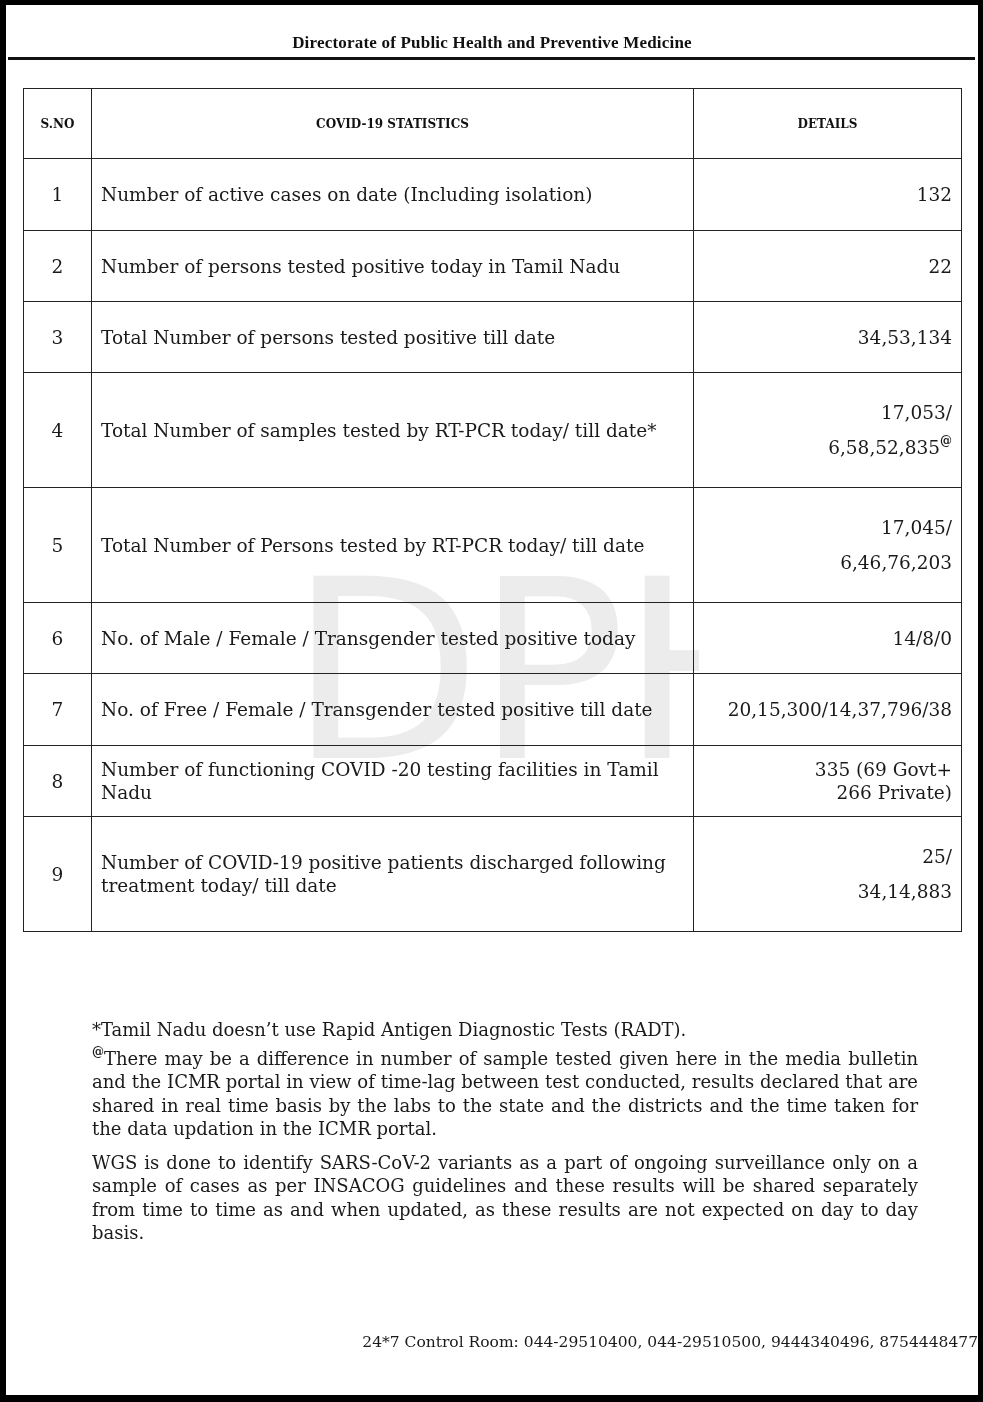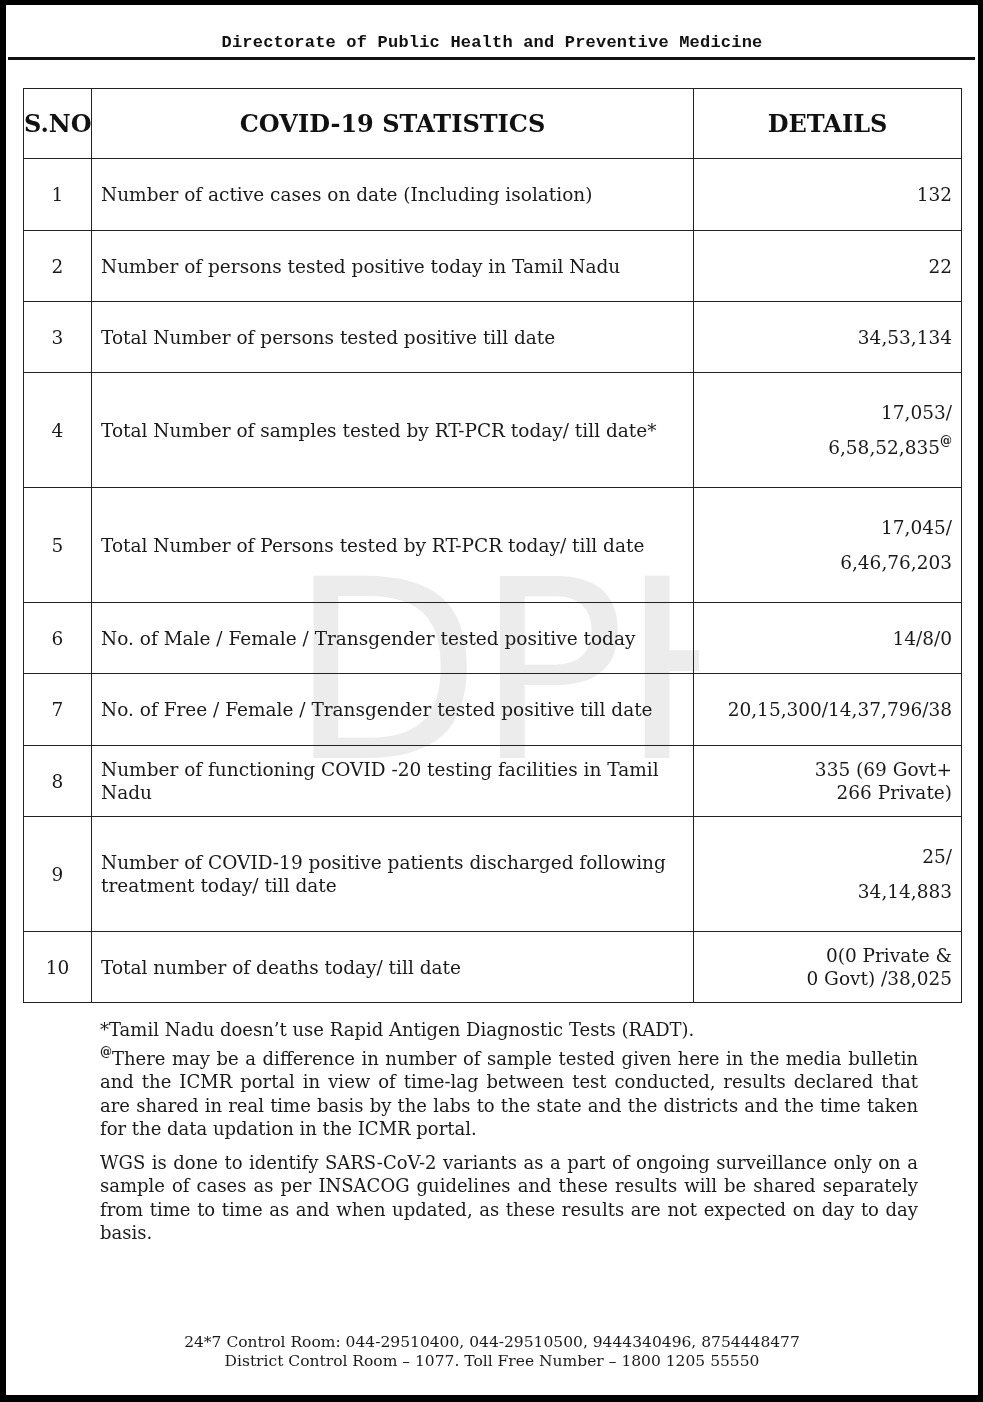--- a/index.html
+++ b/index.html
@@ -8,58 +8,58 @@
     background: #000;
     font-family: "DejaVu Serif", "Liberation Serif", serif;
     color: #1a1a1a;
   }
   .page {
     position: absolute; left: 6px; top: 5px; width: 972px; height: 1390px;
     background: #fff;
   }
   .header-title {
     position: absolute; left: 0; top: 28px; width: 972px; text-align: center;
-    font-family: Liberation Mono, monospace; font-weight: bold; font-size: 17px;
+    font-family: Liberation Serif, serif; font-weight: bold; font-size: 17px;
     letter-spacing: 0.2px; color: #111;
   }
   .header-rule {
     position: absolute; left: 2px; top: 52px; width: 967px; height: 3px; background: #111;
   }
   .watermark {
     position: absolute; left: 283px; top: 562px; width: 410px; height: 210px;
     font-family: "DejaVu Sans", sans-serif; font-size: 250px; line-height: 210px;
     color: #ececec; letter-spacing: -6px; white-space: nowrap; overflow: hidden;
     pointer-events: none;
   }
   table.stats {
     position: absolute; left: 17px; top: 83px;
     border-collapse: collapse; table-layout: fixed; width: 938px;
     font-size: 18.5px; background: transparent;
   }
   table.stats td, table.stats th {
     border: 1.5px solid #222; padding: 0;
     vertical-align: middle;
   }
-  th { font-weight: bold; font-size: 24px; color: #111; }
+  th { font-weight: bold; font-size: 12px; color: #111; }
   col.c1 { width: 68px; }
   col.c2 { width: 602px; }
   col.c3 { width: 268px; }
   .sno { text-align: center; }
   .stat { padding-left: 9px !important; padding-right: 6px !important; line-height: 23px; margin-top: 30px; }
   .val { text-align: right; padding-right: 9px !important; line-height: 23px; }
   .val .line { display: block; }
   .val .gap { display: block; height: 12px; }
   sup.at { font-size: 12px; font-weight: bold; vertical-align: 9px; line-height: 0; }
   .notes {
     position: absolute; left: 86px; top: 1013px; width: 826px; font-size: 18px; line-height: 23.5px;
   }
-  .notes p { margin: 0 0 10px 8px; text-align: justify; }
+  .notes p { margin: 0 0 10px 0; text-align: justify; }
   .notes p.first { margin-bottom: 5px; }
   .footer {
-    position: absolute; left: 0; top: 1328px; width: 972px; text-align: center;
+    position: absolute; left: 0; top: 1328px; width: 972px; text-align: right;
     font-size: 15.5px; line-height: 19px; color: #1a1a1a;
   }
   .footer .links a { color: #3c76b8; text-decoration: underline; }
 </style>
 </head>
 <body>
 
 <div class="page">
   <div class="header-title">Directorate of Public Health and Preventive Medicine</div>
   <div class="header-rule"></div>
@@ -143,34 +143,25 @@
       </tr>
       <tr style="height:115px">
         <td class="sno">9</td>
         <td class="stat">Number of COVID-19 positive patients discharged following treatment today/ till date</td>
         <td class="val">
           <span class="line">25/</span>
           <span class="gap"></span>
           <span class="line">34,14,883</span>
         </td>
       </tr>
-      <tr style="height:71px">
-        <td class="sno">10</td>
-        <td class="stat">Total number of deaths today/ till date</td>
-        <td class="val">
-          <span class="line">0(0 Private &amp;</span>
-          <span class="line">0 Govt) /38,025</span>
-        </td>
-      </tr>
     </tbody>
   </table>
 
   <div class="notes">
     <p class="first">*Tamil Nadu doesn’t use Rapid Antigen Diagnostic Tests (RADT).</p>
     <p><sup class="at">@</sup><span>There may be a difference in number of sample tested given here in the media bulletin and the ICMR portal in view of time-lag between test conducted, results declared that are shared in real time basis by the labs to the state and the districts and the time taken for the data updation in the ICMR portal.</span></p>
     <p>WGS is done to identify SARS-CoV-2 variants as a part of ongoing surveillance only on a sample of cases as per INSACOG guidelines and these results will be shared separately from time to time as and when updated, as these results are not expected on day to day basis.</p>
   </div>
 
   <div class="footer">
     <div>24*7 Control Room: 044-29510400, 044-29510500, 9444340496, 8754448477</div>
-    <div>District Control Room – 1077. Toll Free Number – 1800 1205 55550</div>
   </div>
 </div>
 
 </body></html>

